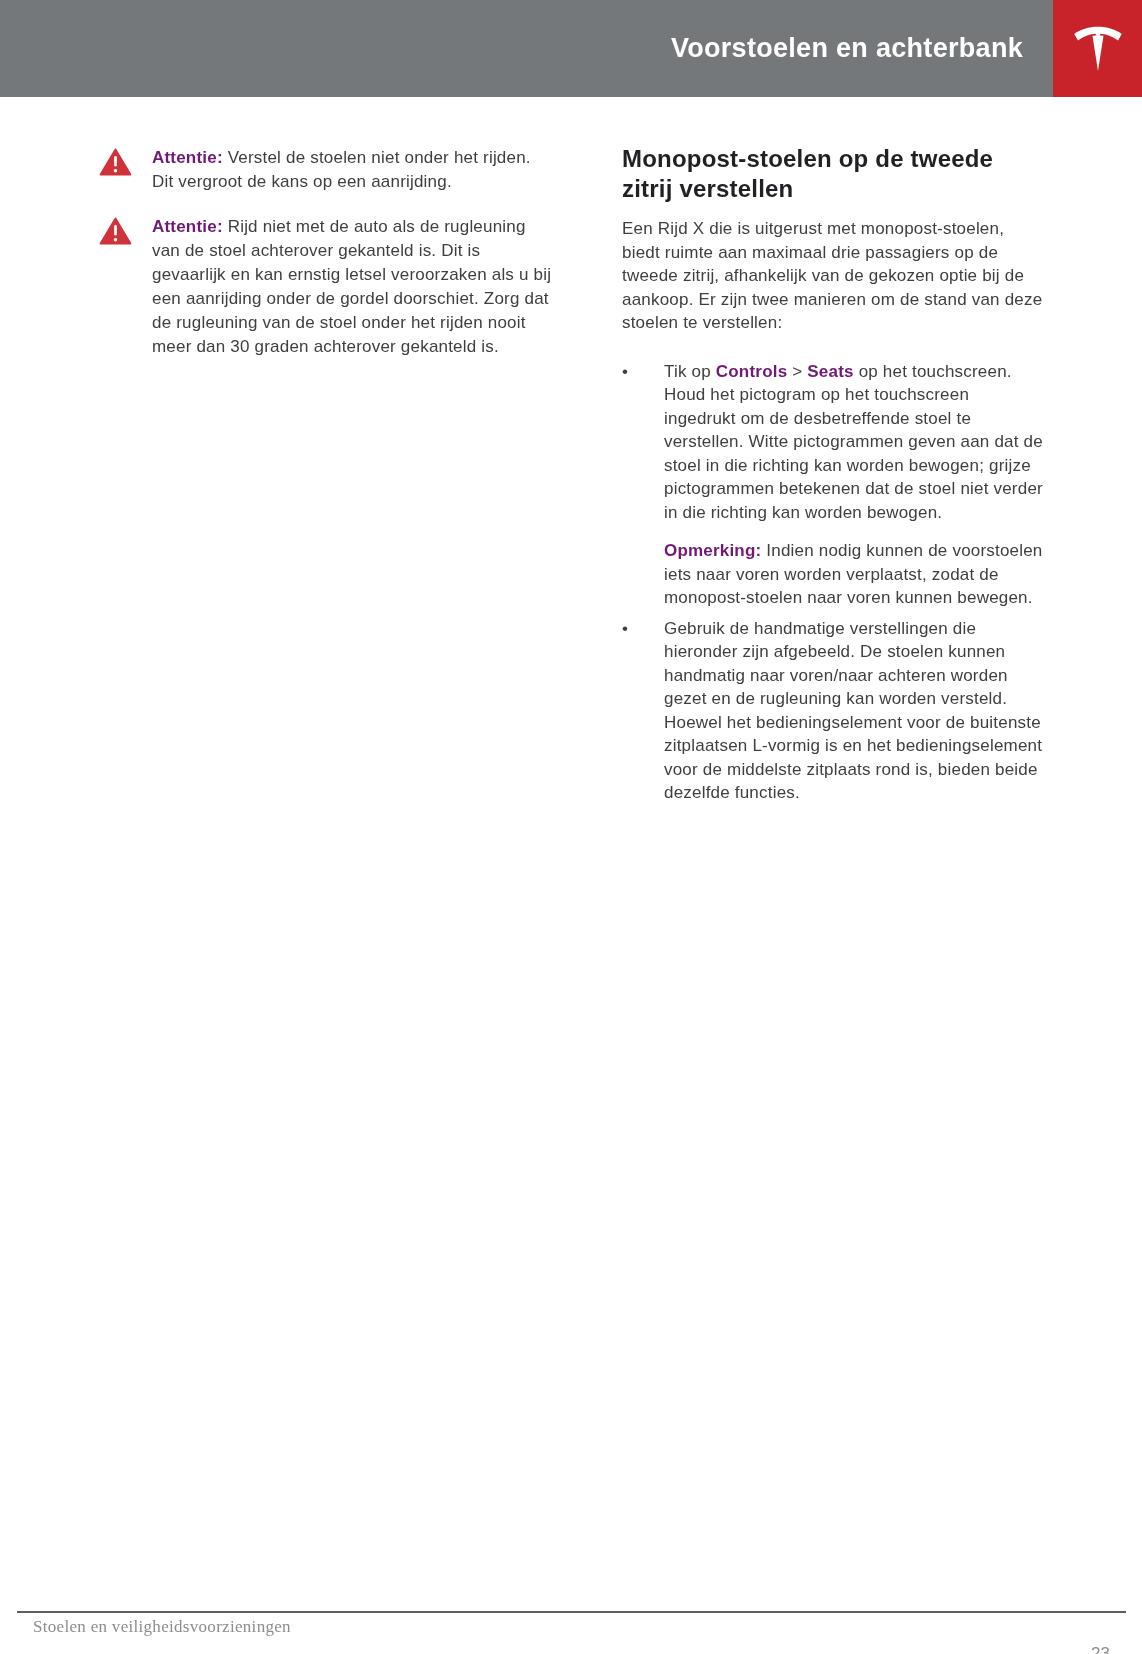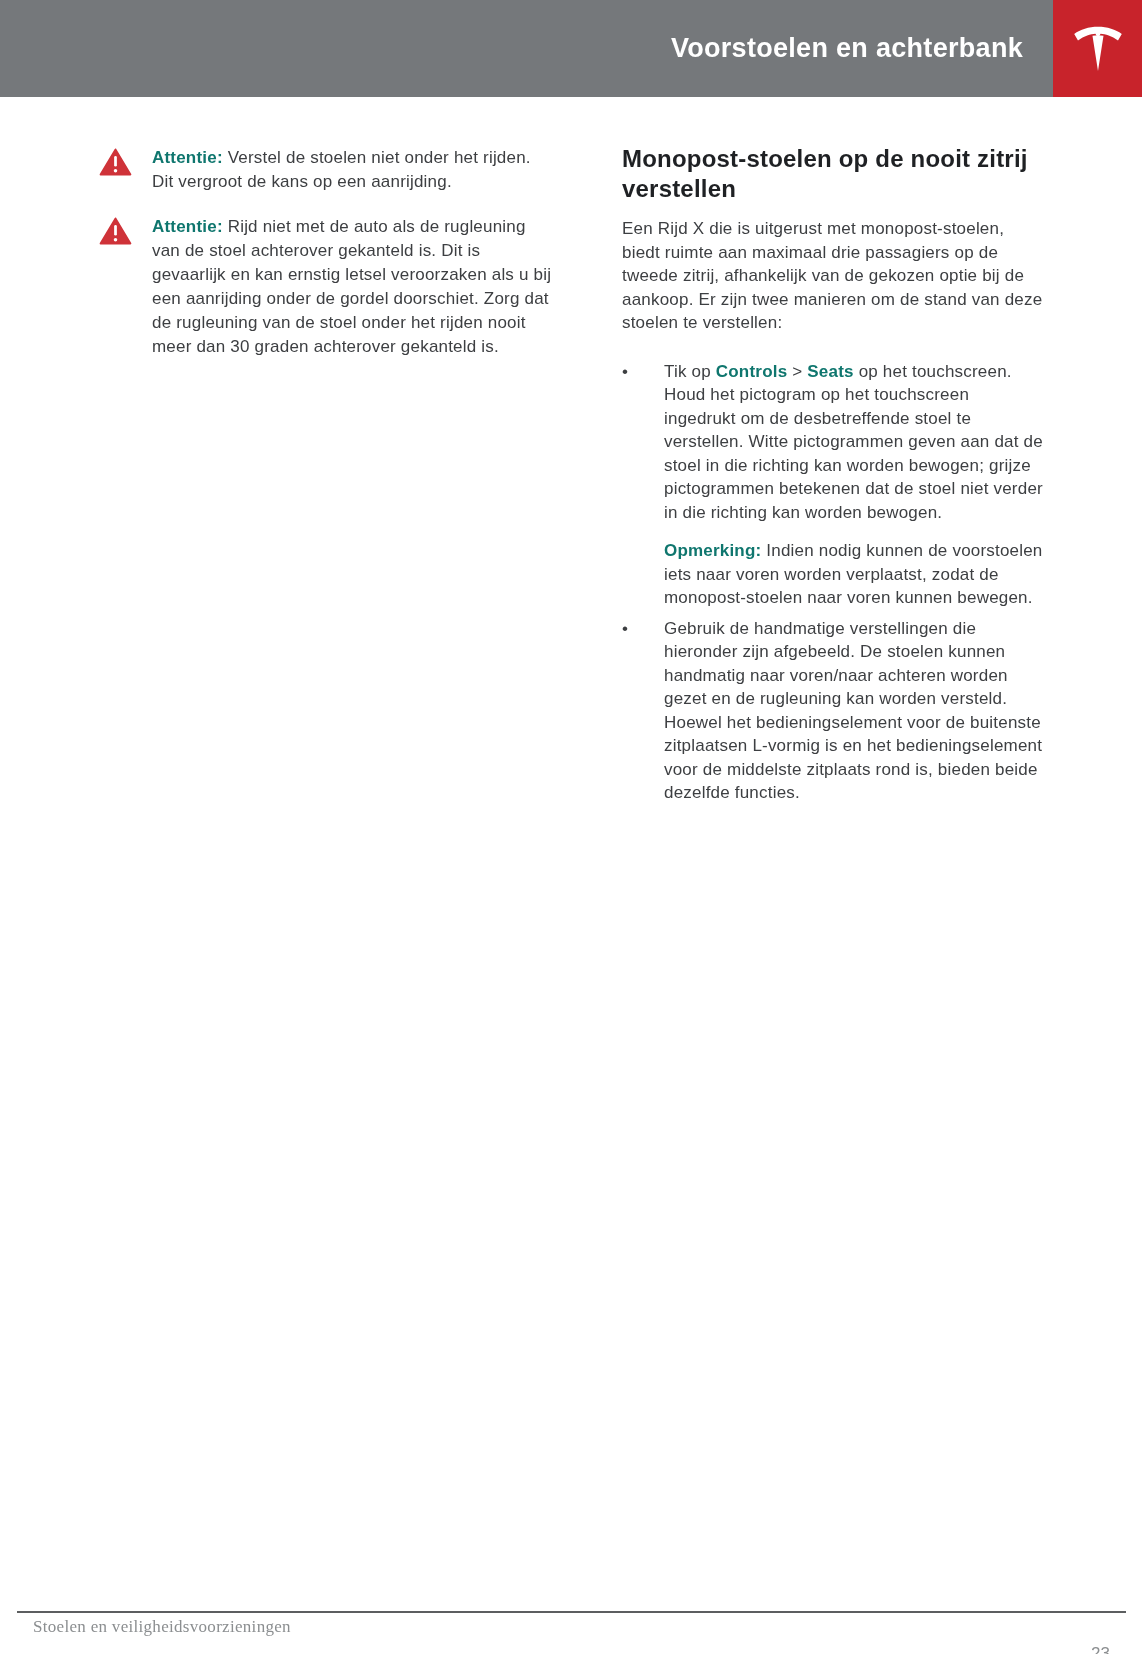--- a/index.html
+++ b/index.html
@@ -59,21 +59,21 @@
     top: 144px;
     width: 422px;
   }
 
   .body-text {
     font-size: 17px;
     line-height: 23.5px;
     color: #3d3f42;
     letter-spacing: 0.2px;
   }
-  .body-text b, .warning-text b, .note b { color: #0f766e; }
+  .body-text b, .warning-text b, .note b { color: #701a75; }
 
   
   .warning { display: flex; margin-bottom: 21px; }
   .warning-icon { flex: 0 0 33px; margin-right: 20px; padding-top: 1px; }
   .warning-icon svg { width: 33px; height: 30px; display: block; }
   .warning-text {
     font-size: 17px;
     line-height: 24px;
     color: #3d3f42;
     letter-spacing: 0.2px;
@@ -159,21 +159,21 @@
           <circle cx="18" cy="25.6" r="1.9" fill="#ffffff"></circle>
         </svg>
       </span>
       <p class="warning-text"><b>Attentie:</b> <span>Rijd niet met de auto als de rugleuning van de stoel achterover gekanteld is. Dit is gevaarlijk en kan ernstig letsel veroorzaken als u bij een aanrijding onder de gordel doorschiet. Zorg dat de rugleuning van de stoel onder het rijden nooit meer dan 30 graden achterover gekanteld is.</span></p>
     </div>
 
   </div>
 
   <div class="col-right">
 
-    <h2 class="section-heading">Monopost-stoelen op de nooit zitrij verstellen</h2>
+    <h2 class="section-heading">Monopost-stoelen op de tweede zitrij verstellen</h2>
 
     <p class="body-text intro">Een Rijd X die is uitgerust met monopost-stoelen, biedt ruimte aan maximaal drie passagiers op de tweede zitrij, afhankelijk van de gekozen optie bij de aankoop. Er zijn twee manieren om de stand van deze stoelen te verstellen:</p>
 
     <div class="bullet-row">
       <span class="bullet-marker">•</span>
       <p class="body-text bullet-body"><span>Tik op</span> <b>Controls</b> <span>&gt;</span> <b>Seats</b> <span>op het touchscreen. Houd het pictogram op het touchscreen ingedrukt om de desbetreffende stoel te verstellen. Witte pictogrammen geven aan dat de stoel in die richting kan worden bewogen; grijze pictogrammen betekenen dat de stoel niet verder in die richting kan worden bewogen.</span></p>
     </div>
 
     <p class="body-text note"><b>Opmerking:</b> <span>Indien nodig kunnen de voorstoelen iets naar voren worden verplaatst, zodat de monopost-stoelen naar voren kunnen bewegen.</span></p>
 

